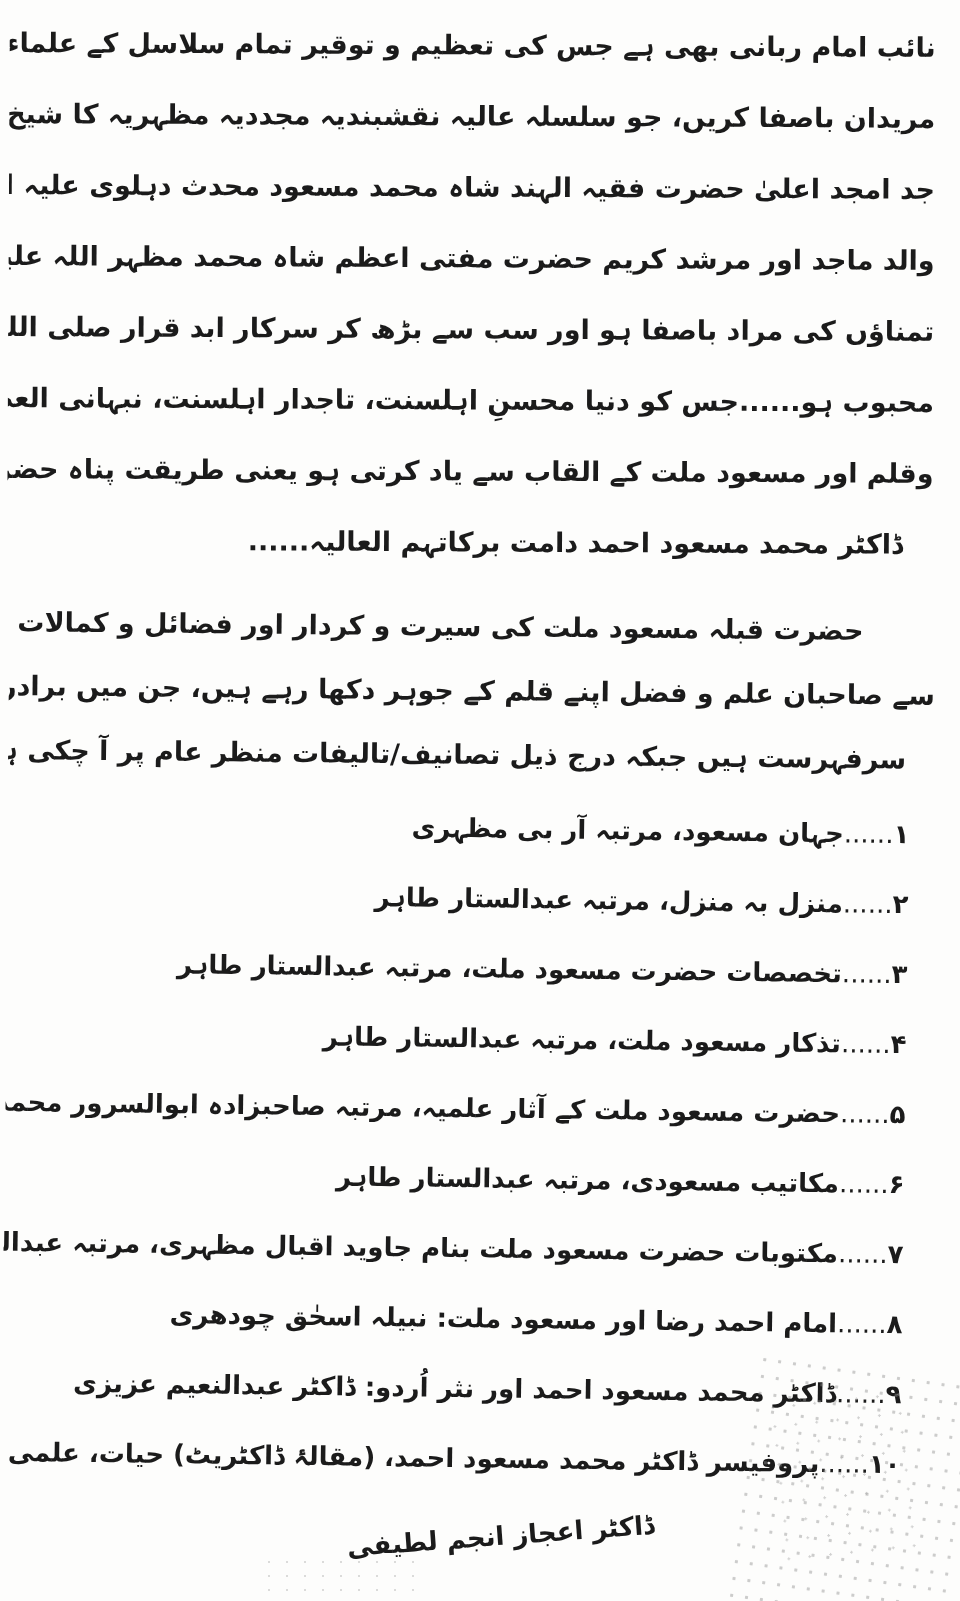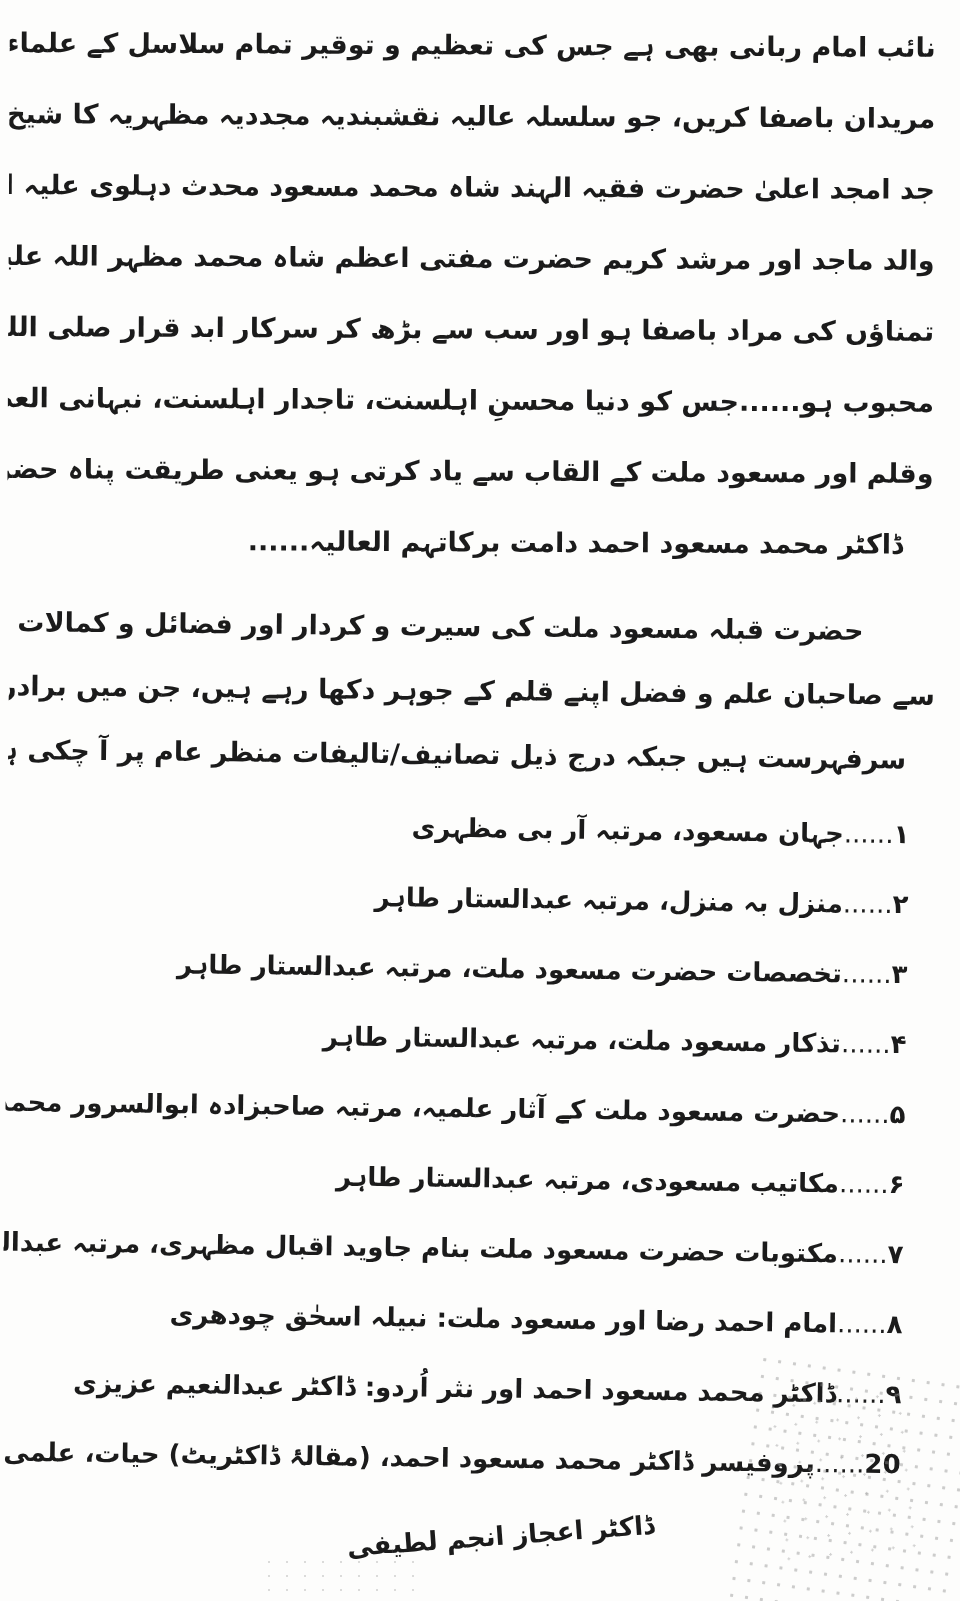--- a/index.html
+++ b/index.html
@@ -87,21 +87,21 @@
   <section class="list">
     <p class="tline"><span class="item-number">۱</span><span class="item-dots">......</span><span class="item-title">جہان مسعود، مرتبہ آر بی مظہری</span></p>
     <p class="tline"><span class="item-number">۲</span><span class="item-dots">......</span><span class="item-title">منزل بہ منزل، مرتبہ عبدالستار طاہر</span></p>
     <p class="tline"><span class="item-number">۳</span><span class="item-dots">......</span><span class="item-title">تخصصات حضرت مسعود ملت، مرتبہ عبدالستار طاہر</span></p>
     <p class="tline"><span class="item-number">۴</span><span class="item-dots">......</span><span class="item-title">تذکار مسعود ملت، مرتبہ عبدالستار طاہر</span></p>
     <p class="tline"><span class="item-number">۵</span><span class="item-dots">......</span><span class="item-title">حضرت مسعود ملت کے آثار علمیہ، مرتبہ صاحبزادہ ابوالسرور محمد مسرور احمد</span></p>
     <p class="tline"><span class="item-number">۶</span><span class="item-dots">......</span><span class="item-title">مکاتیب مسعودی، مرتبہ عبدالستار طاہر</span></p>
     <p class="tline"><span class="item-number">۷</span><span class="item-dots">......</span><span class="item-title">مکتوبات حضرت مسعود ملت بنام جاوید اقبال مظہری، مرتبہ عبدالستار طاہر</span></p>
     <p class="tline"><span class="item-number">۸</span><span class="item-dots">......</span><span class="item-title">امام احمد رضا اور مسعود ملت: نبیلہ اسحٰق چودھری</span></p>
     <p class="tline"><span class="item-number">۹</span><span class="item-dots">......</span><span class="item-title">ڈاکٹر محمد مسعود احمد اور نثر اُردو: ڈاکٹر عبدالنعیم عزیزی</span></p>
-    <p class="tline"><span class="item-number">20</span><span class="item-dots">......</span><span class="item-title">پروفیسر ڈاکٹر محمد مسعود احمد، (مقالۂ ڈاکٹریٹ) حیات، علمی اور ادبی خدمات</span></p>
+    <p class="tline"><span class="item-number">۱۰</span><span class="item-dots">......</span><span class="item-title">پروفیسر ڈاکٹر محمد مسعود احمد، (مقالۂ ڈاکٹریٹ) حیات، علمی اور ادبی خدمات</span></p>
     <p class="tline continuation">ڈاکٹر اعجاز انجم لطیفی</p>
   </section>
 
   <div class="noise-a"></div>
   <div class="noise-b"></div>
   <div class="noise-c"></div>
 
 </div>
 
 </body></html>

